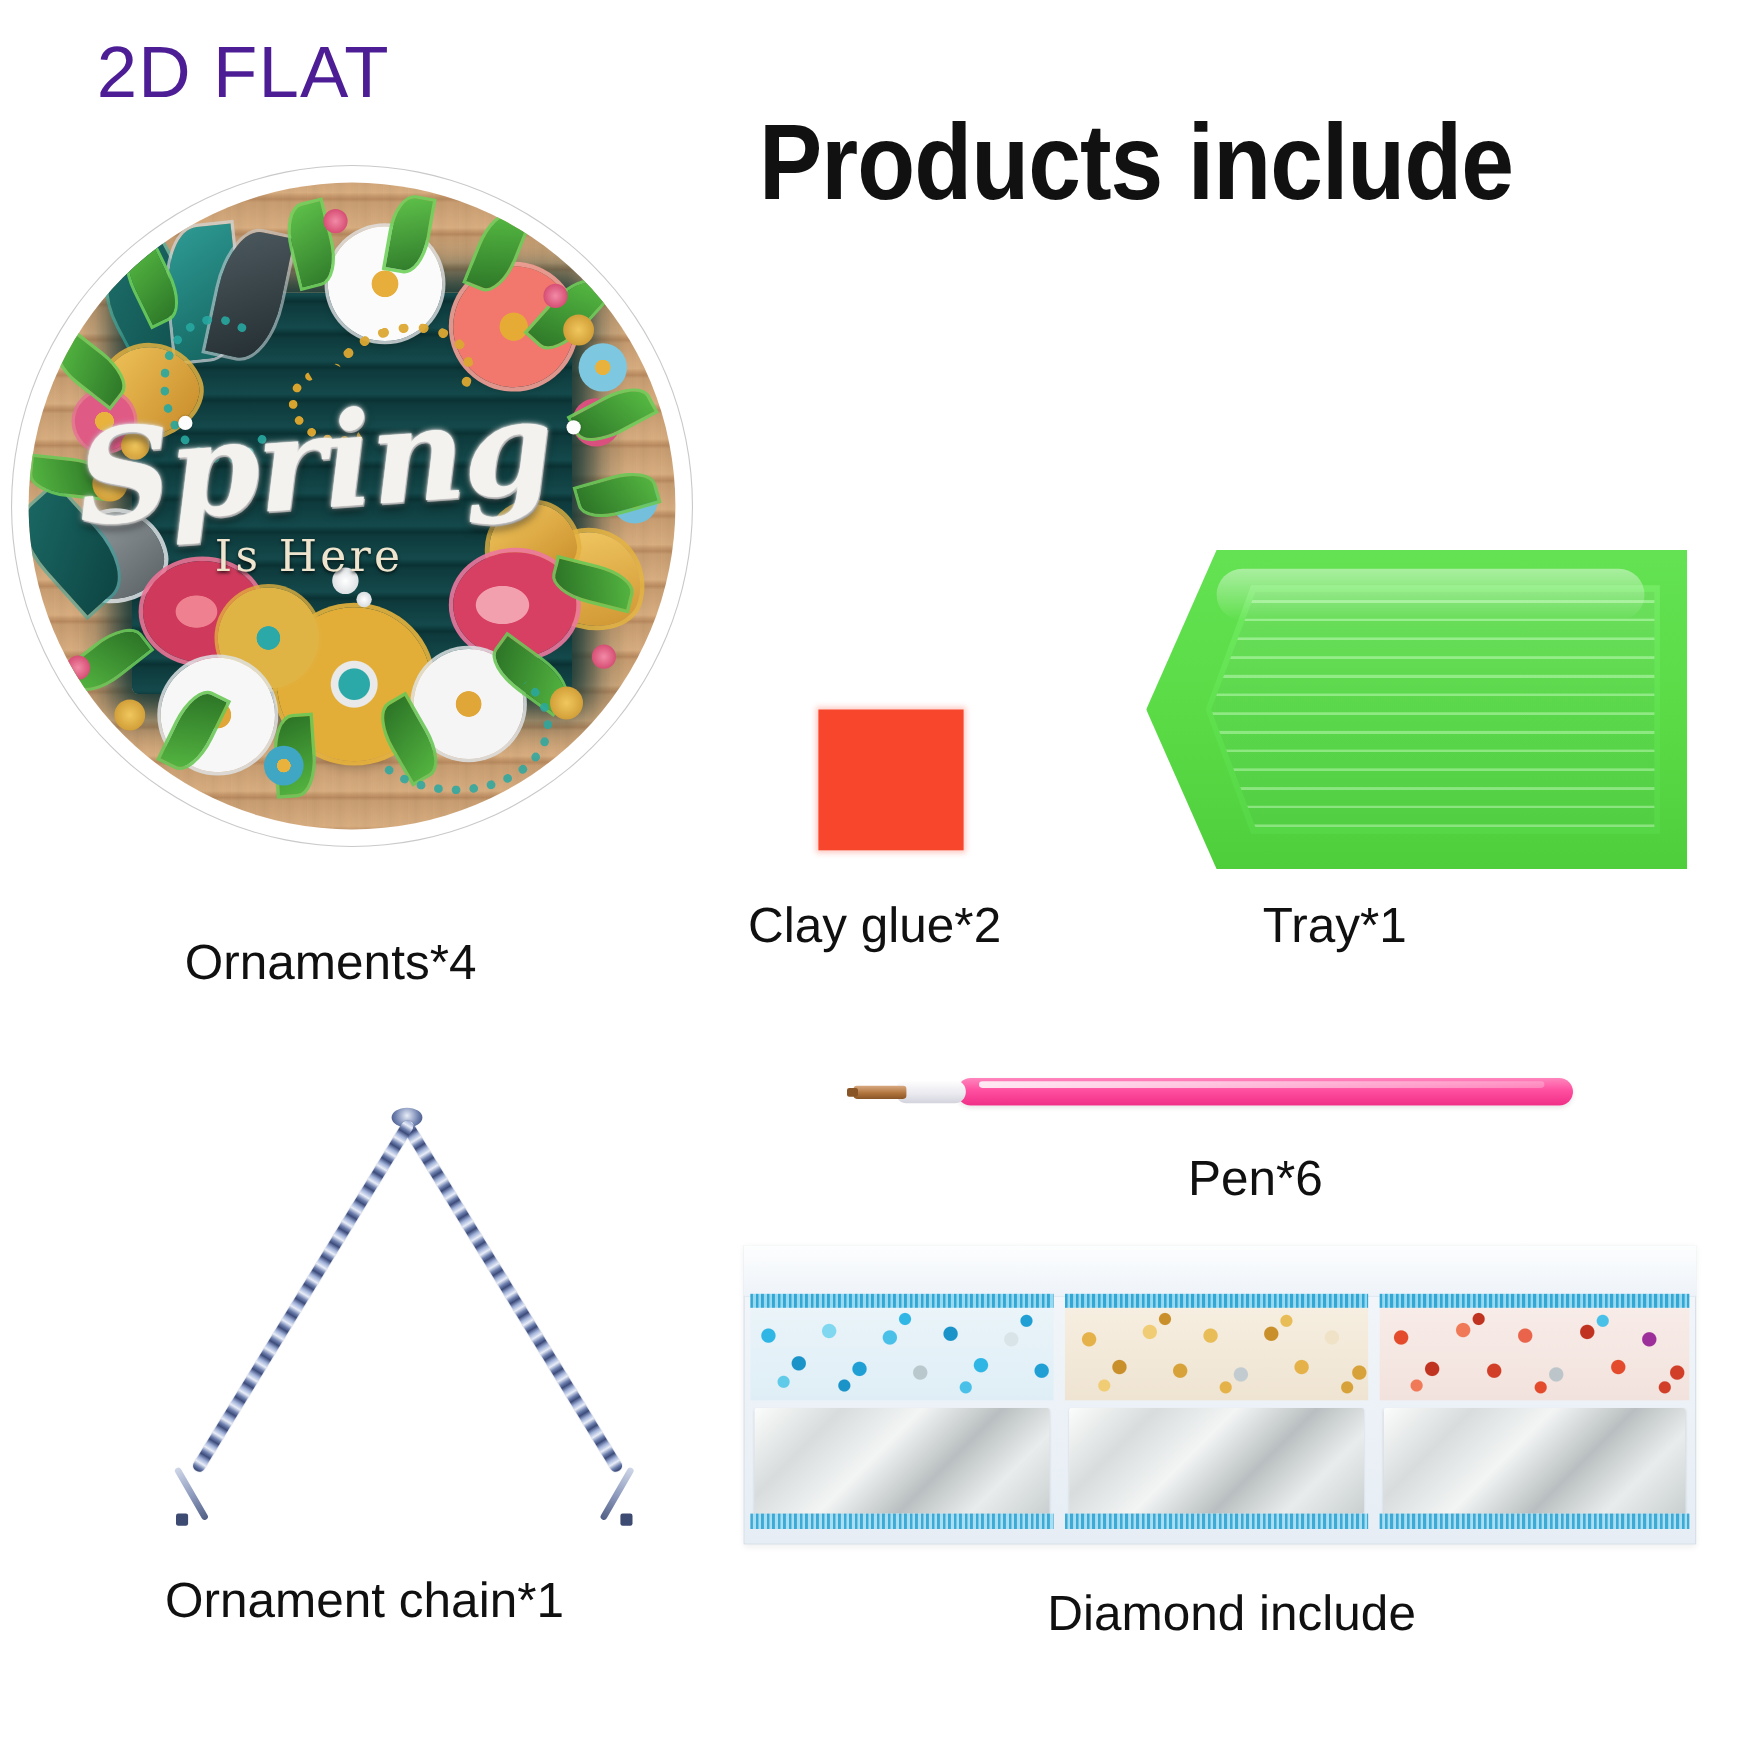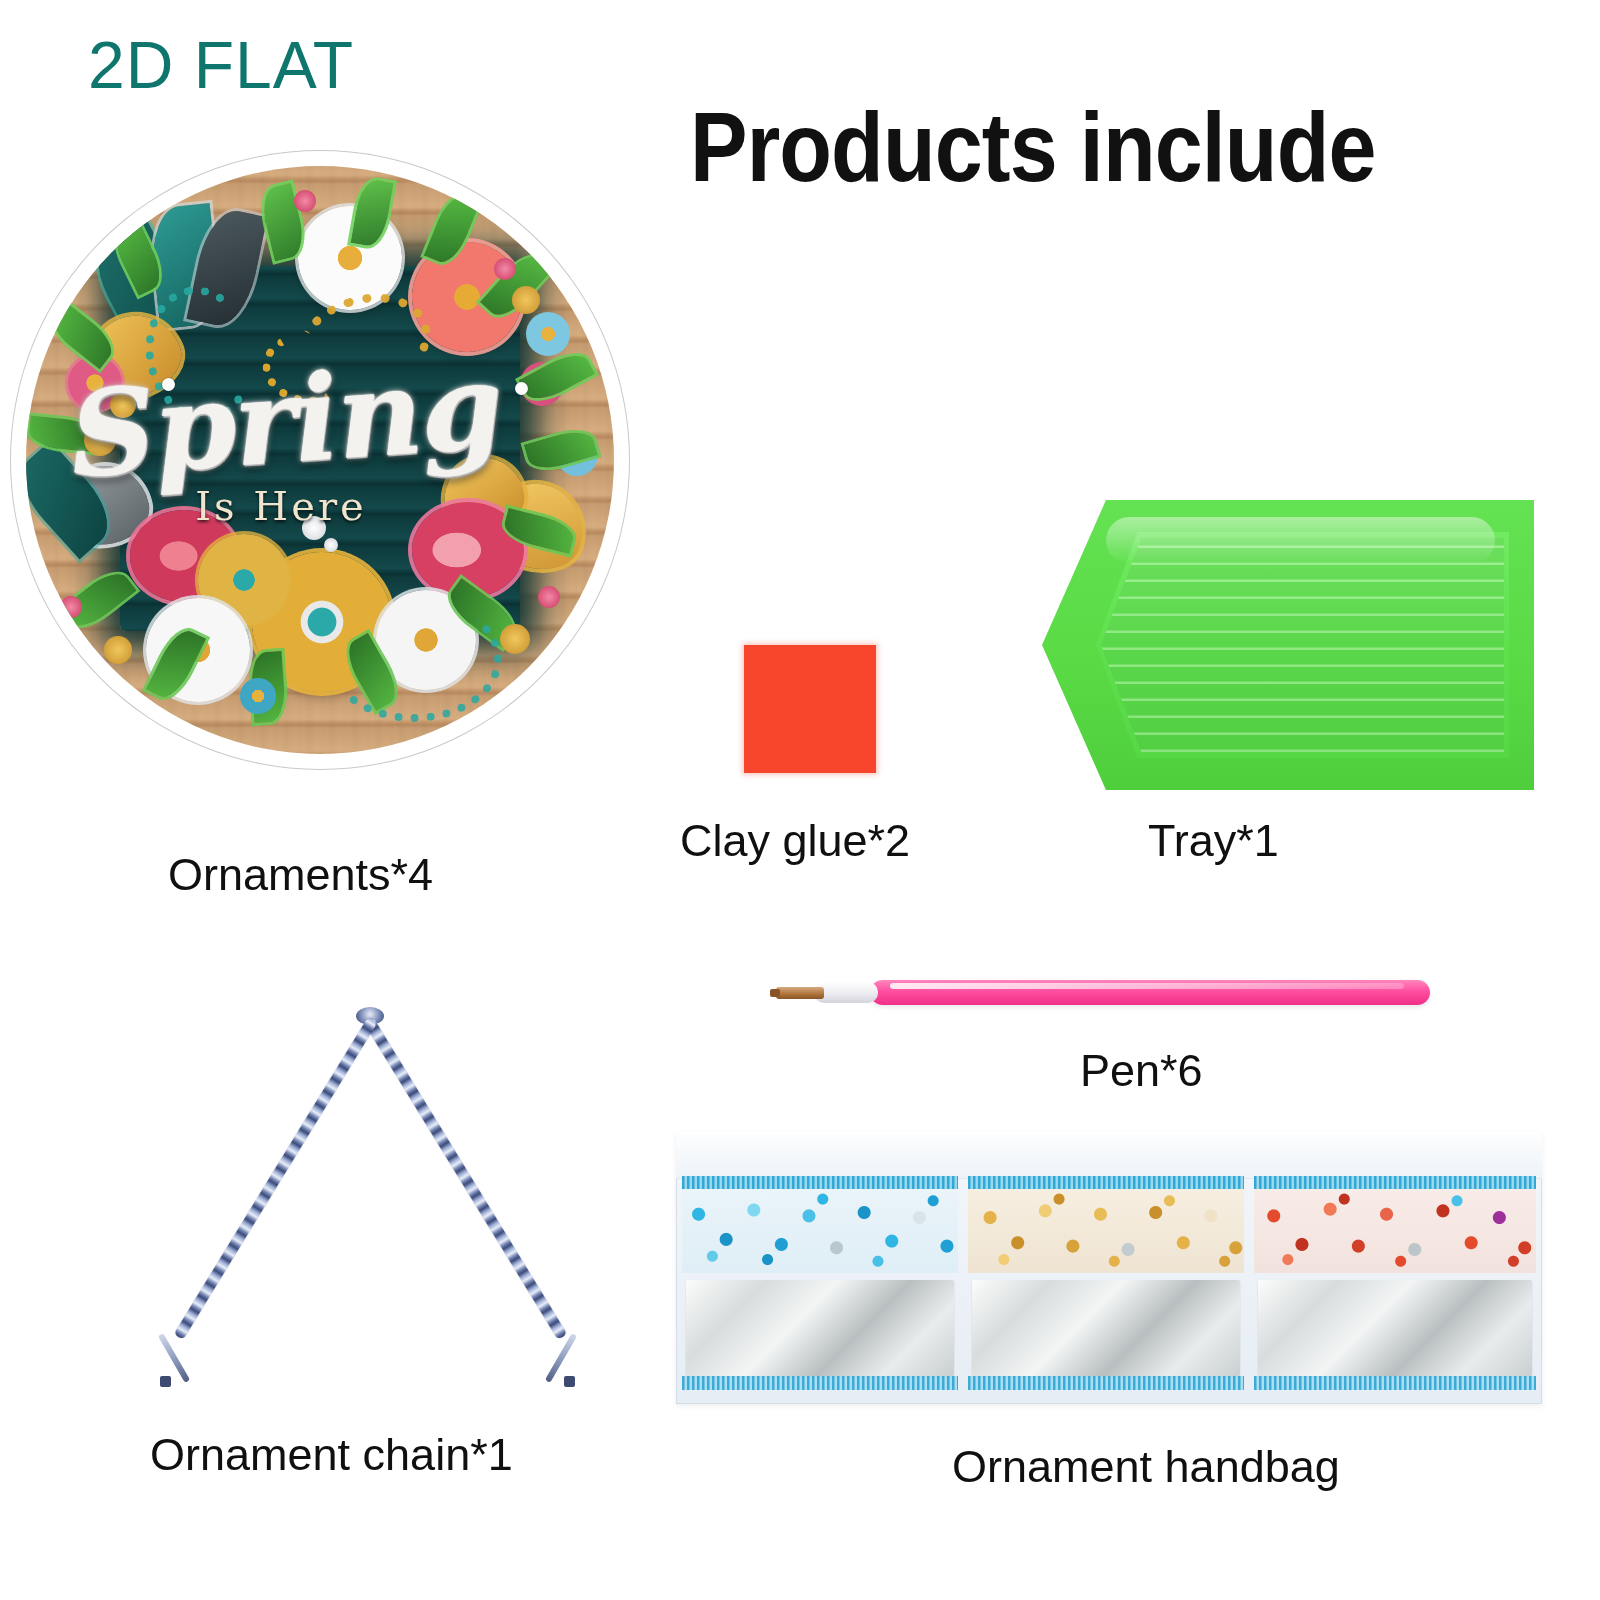--- a/index.html
+++ b/index.html
@@ -255,21 +255,21 @@
     position:absolute;left:0;right:0;bottom:8px;height:14px;
     background:repeating-linear-gradient(90deg,
       #1f9fd0 0px,#1f9fd0 2px,#9fdcf2 3px,#9fdcf2 5px);
     opacity:.85;
   }
   #diamond-handbag-caption{left:952px;top:1444px;}
 </style>
 </head>
 <body>
 
-<div class="abs" id="badge-2d-flat" style="color:#0f766e;">2D FLAT</div>
+<div class="abs" id="badge-2d-flat" style="color:#4c1d95;">2D FLAT</div>
 
 <div class="abs" id="header-title">Products include</div>
 
 <div class="abs" id="ornament-disc">
   <div class="disc-rim"></div>
   <div class="disc-face">
     <div class="wood-grain"></div>
     <div class="teal-panel"></div>
 
     <div>
@@ -453,13 +453,13 @@
            radial-gradient(circle at 12% 84%,#f07a58 0 5px,transparent 6px),
            radial-gradient(circle at 32% 12%,#c03320 0 5px,transparent 6px),
            radial-gradient(circle at 52% 86%,#e34b2c 0 5px,transparent 6px),
            radial-gradient(circle at 72% 14%,#49c0e8 0 5px,transparent 6px),
            radial-gradient(circle at 92% 86%,#d23f28 0 5px,transparent 6px),
            linear-gradient(180deg,#f8ece8,#f2e2dd);"></div>
     <div class="cell-foil"></div>
     <div class="cell-botseal"></div>
   </div>
 </div>
-<div class="abs caption" id="diamond-handbag-caption">Ornament handbag</div>
+<div class="abs caption" id="diamond-handbag-caption">Diamond include</div>
 
 </body></html>

